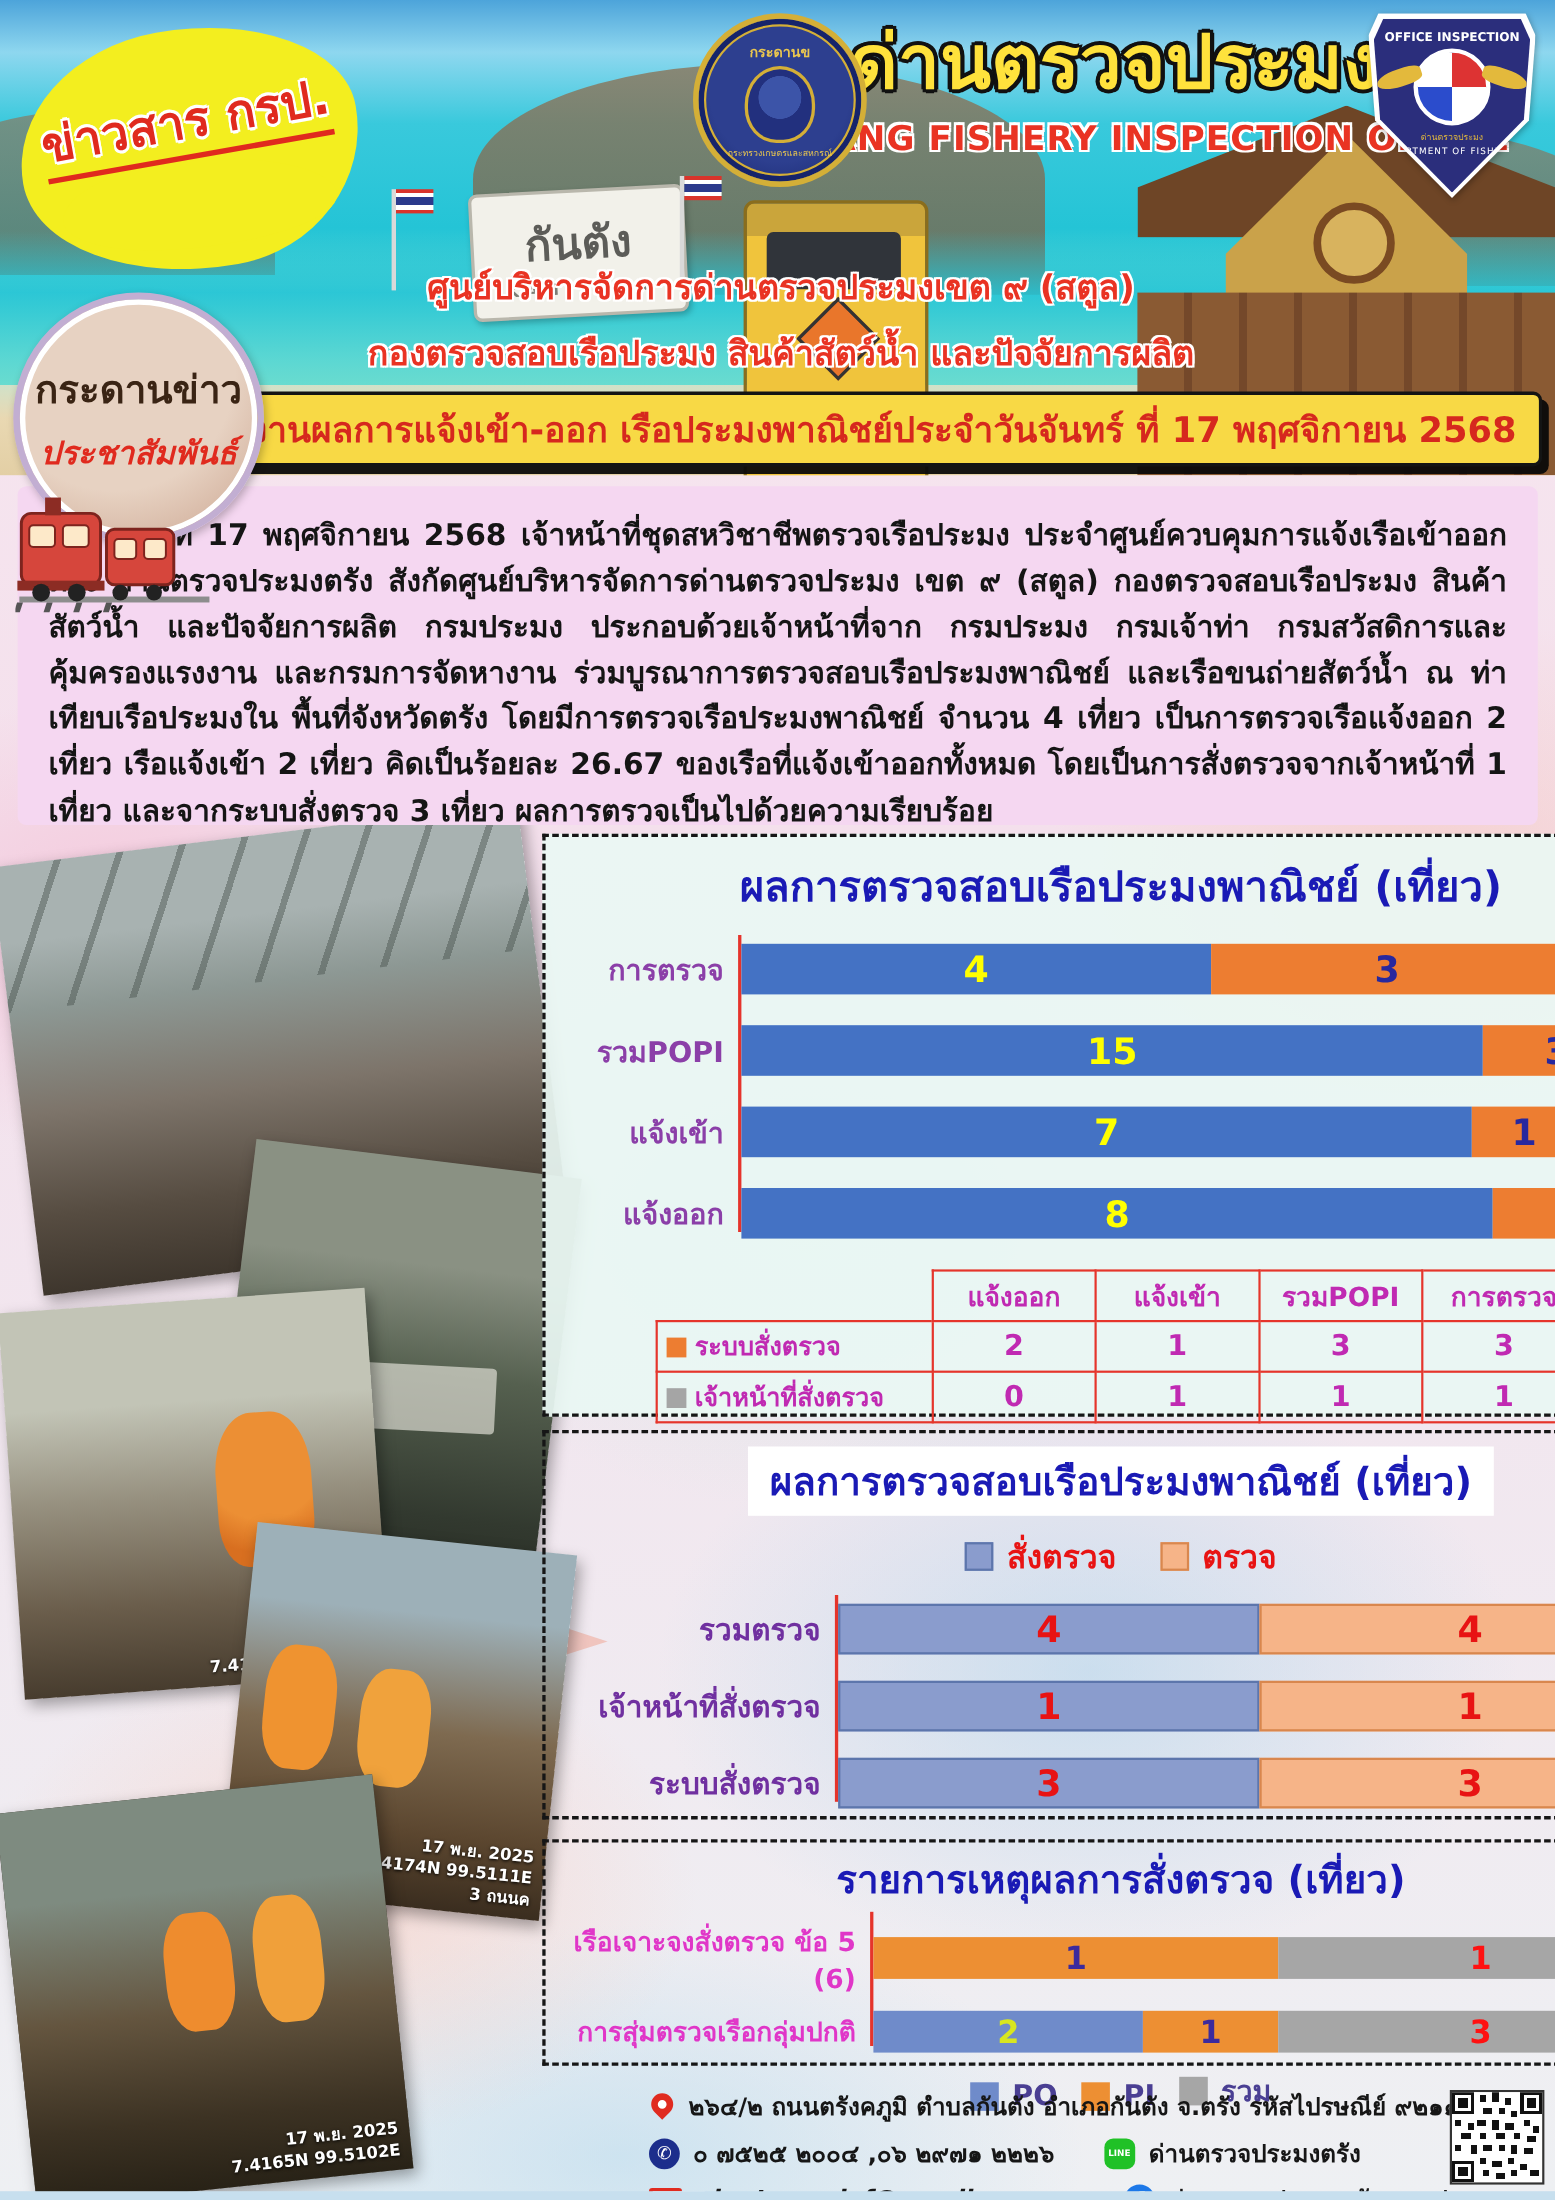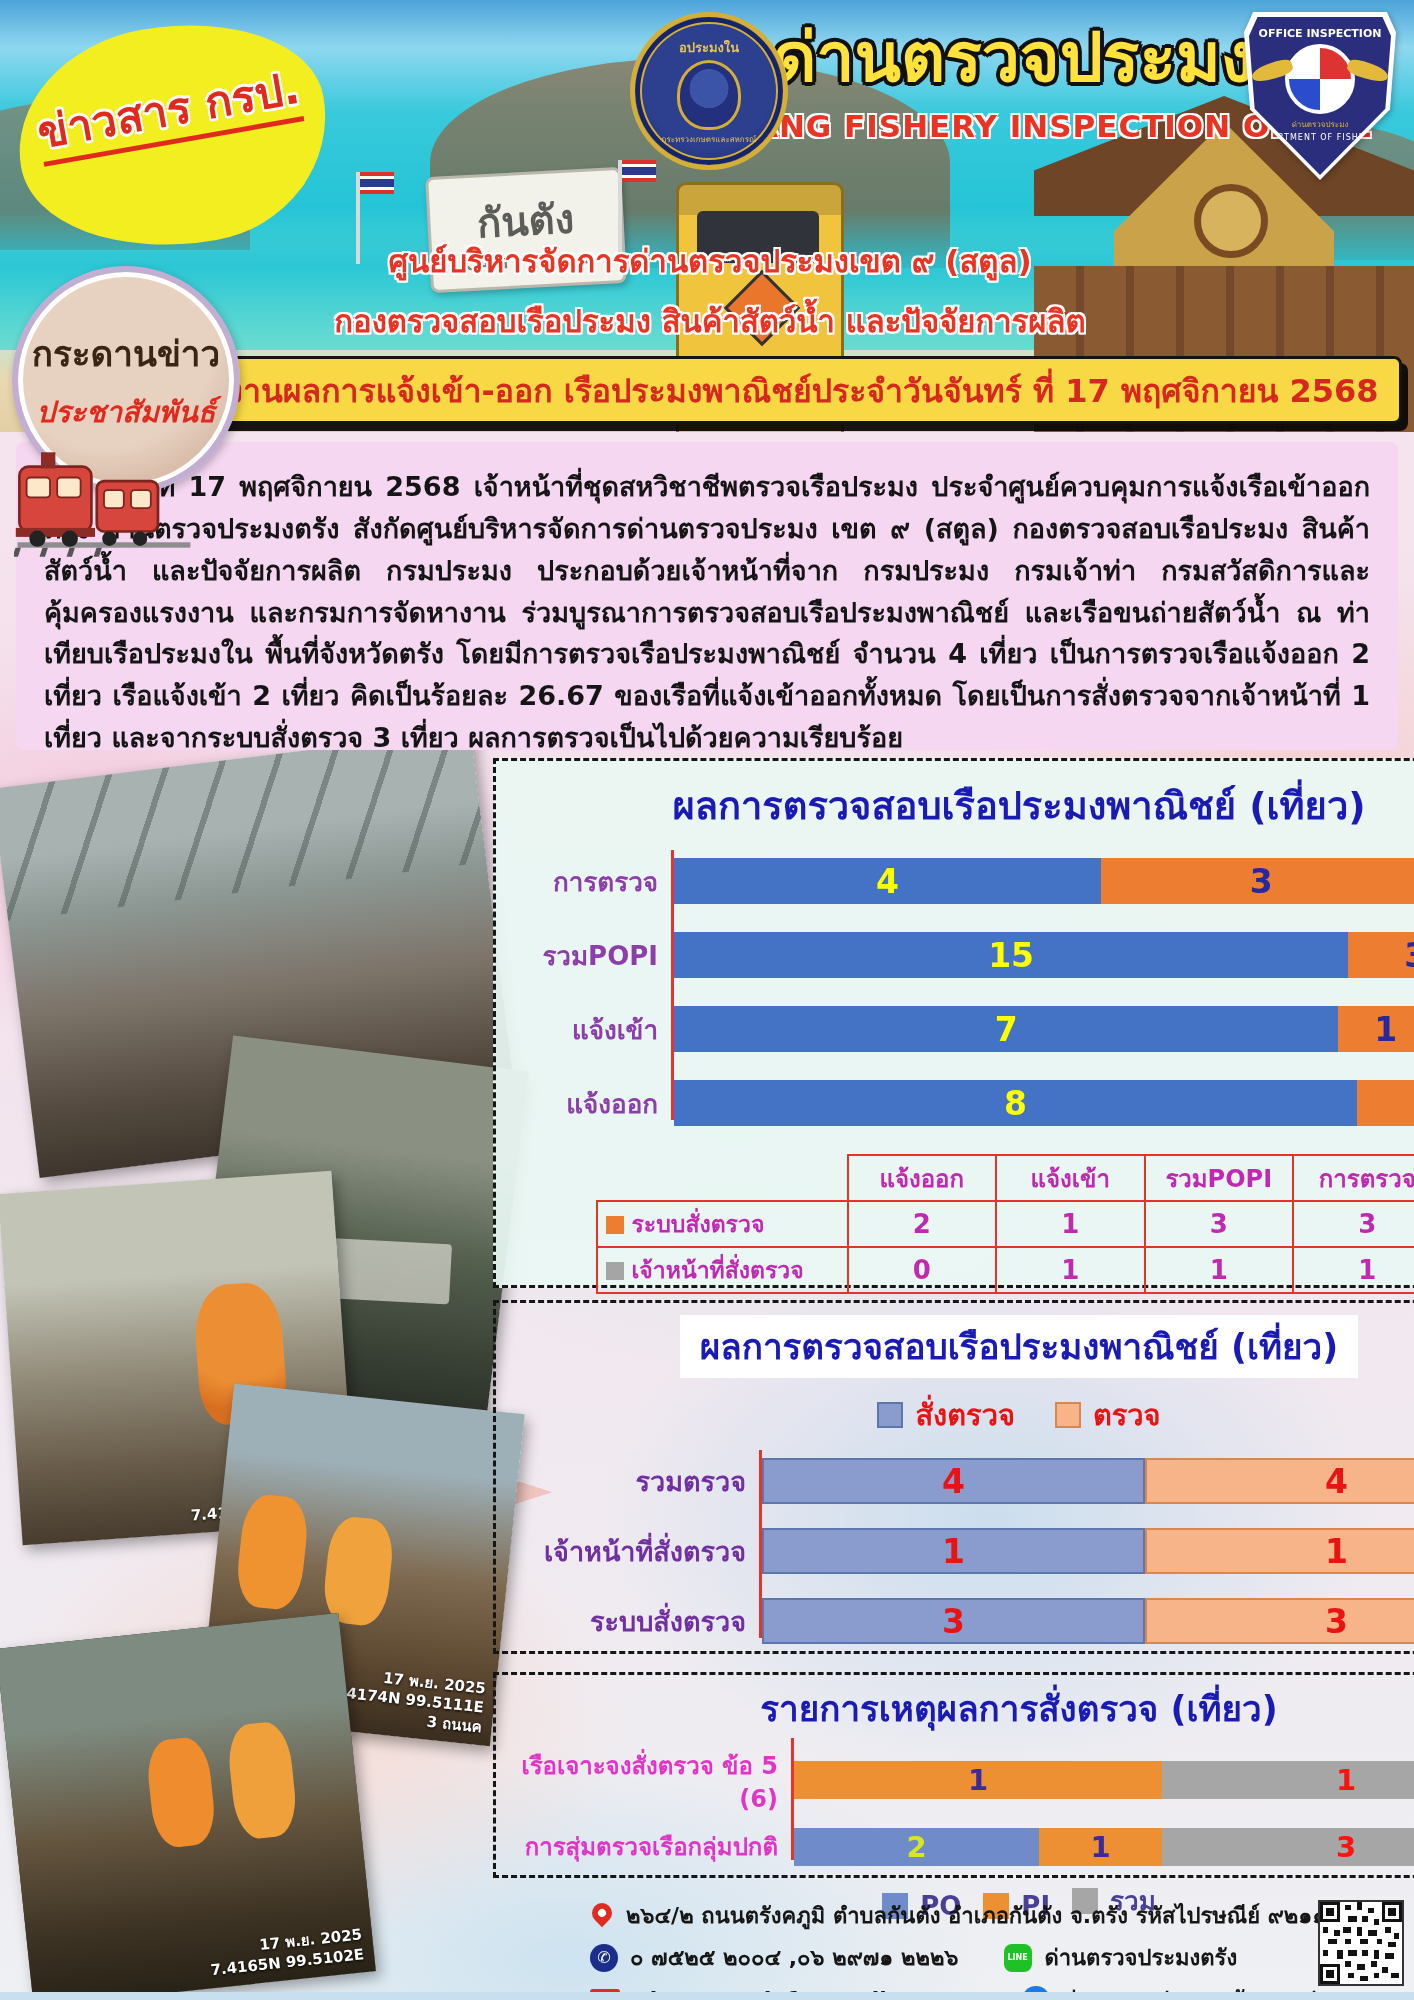--- a/index.html
+++ b/index.html
@@ -200,21 +200,21 @@
     <div class="flag f1"></div>
     <div class="flag f2"></div>
 
     <div class="news-badge">
       <div class="blob"></div>
         <div class="blob2"></div>
       <div class="txt"><span>ข่าวสาร กรป.</span></div>
     </div>
 
     <div class="logo-round">
-      <div class="ttxt">อประมงใน</div>
+      <div class="ttxt">กระดานข</div>
       <div class="crest"></div>
       <div class="btxt">กระทรวงเกษตรและสหกรณ์</div>
     </div>
 
     <div class="org-title">ด่านตรวจประมงตรัง</div>
     <div class="org-sub">TRANG FISHERY INSPECTION OFFICE</div>
 
     <div class="shield">
       <div class="outer"></div>
       <div class="inner">

